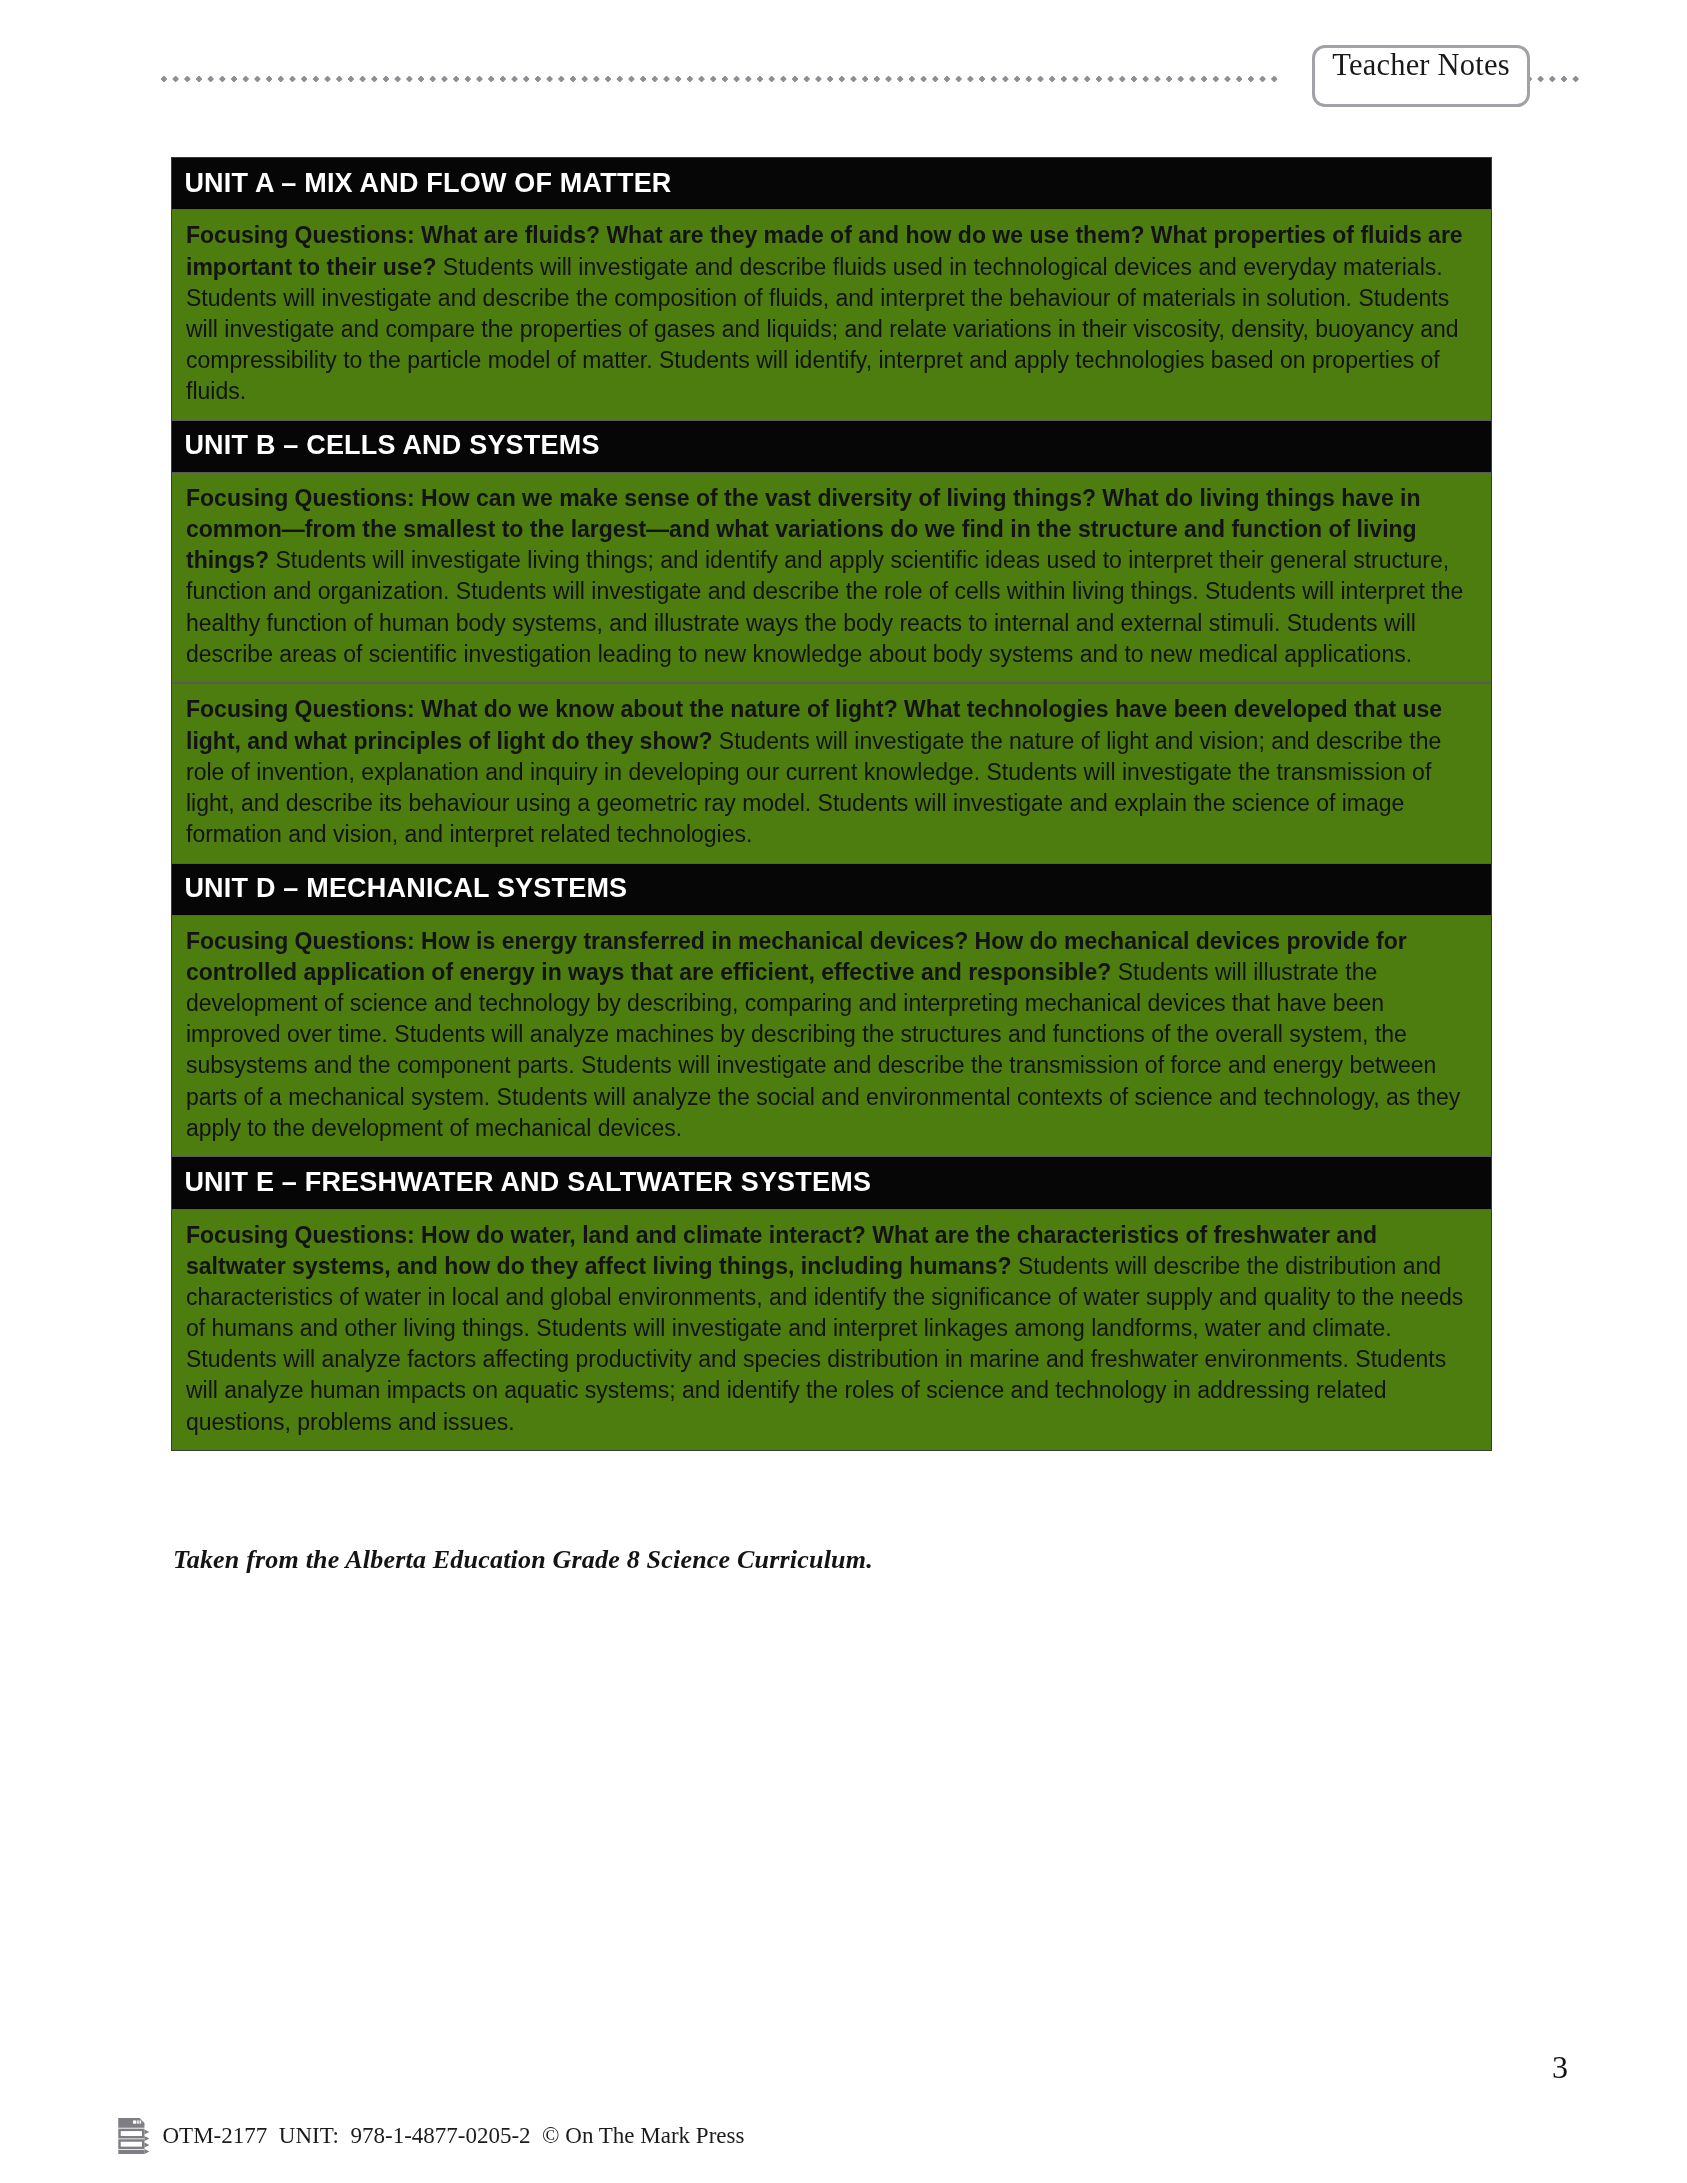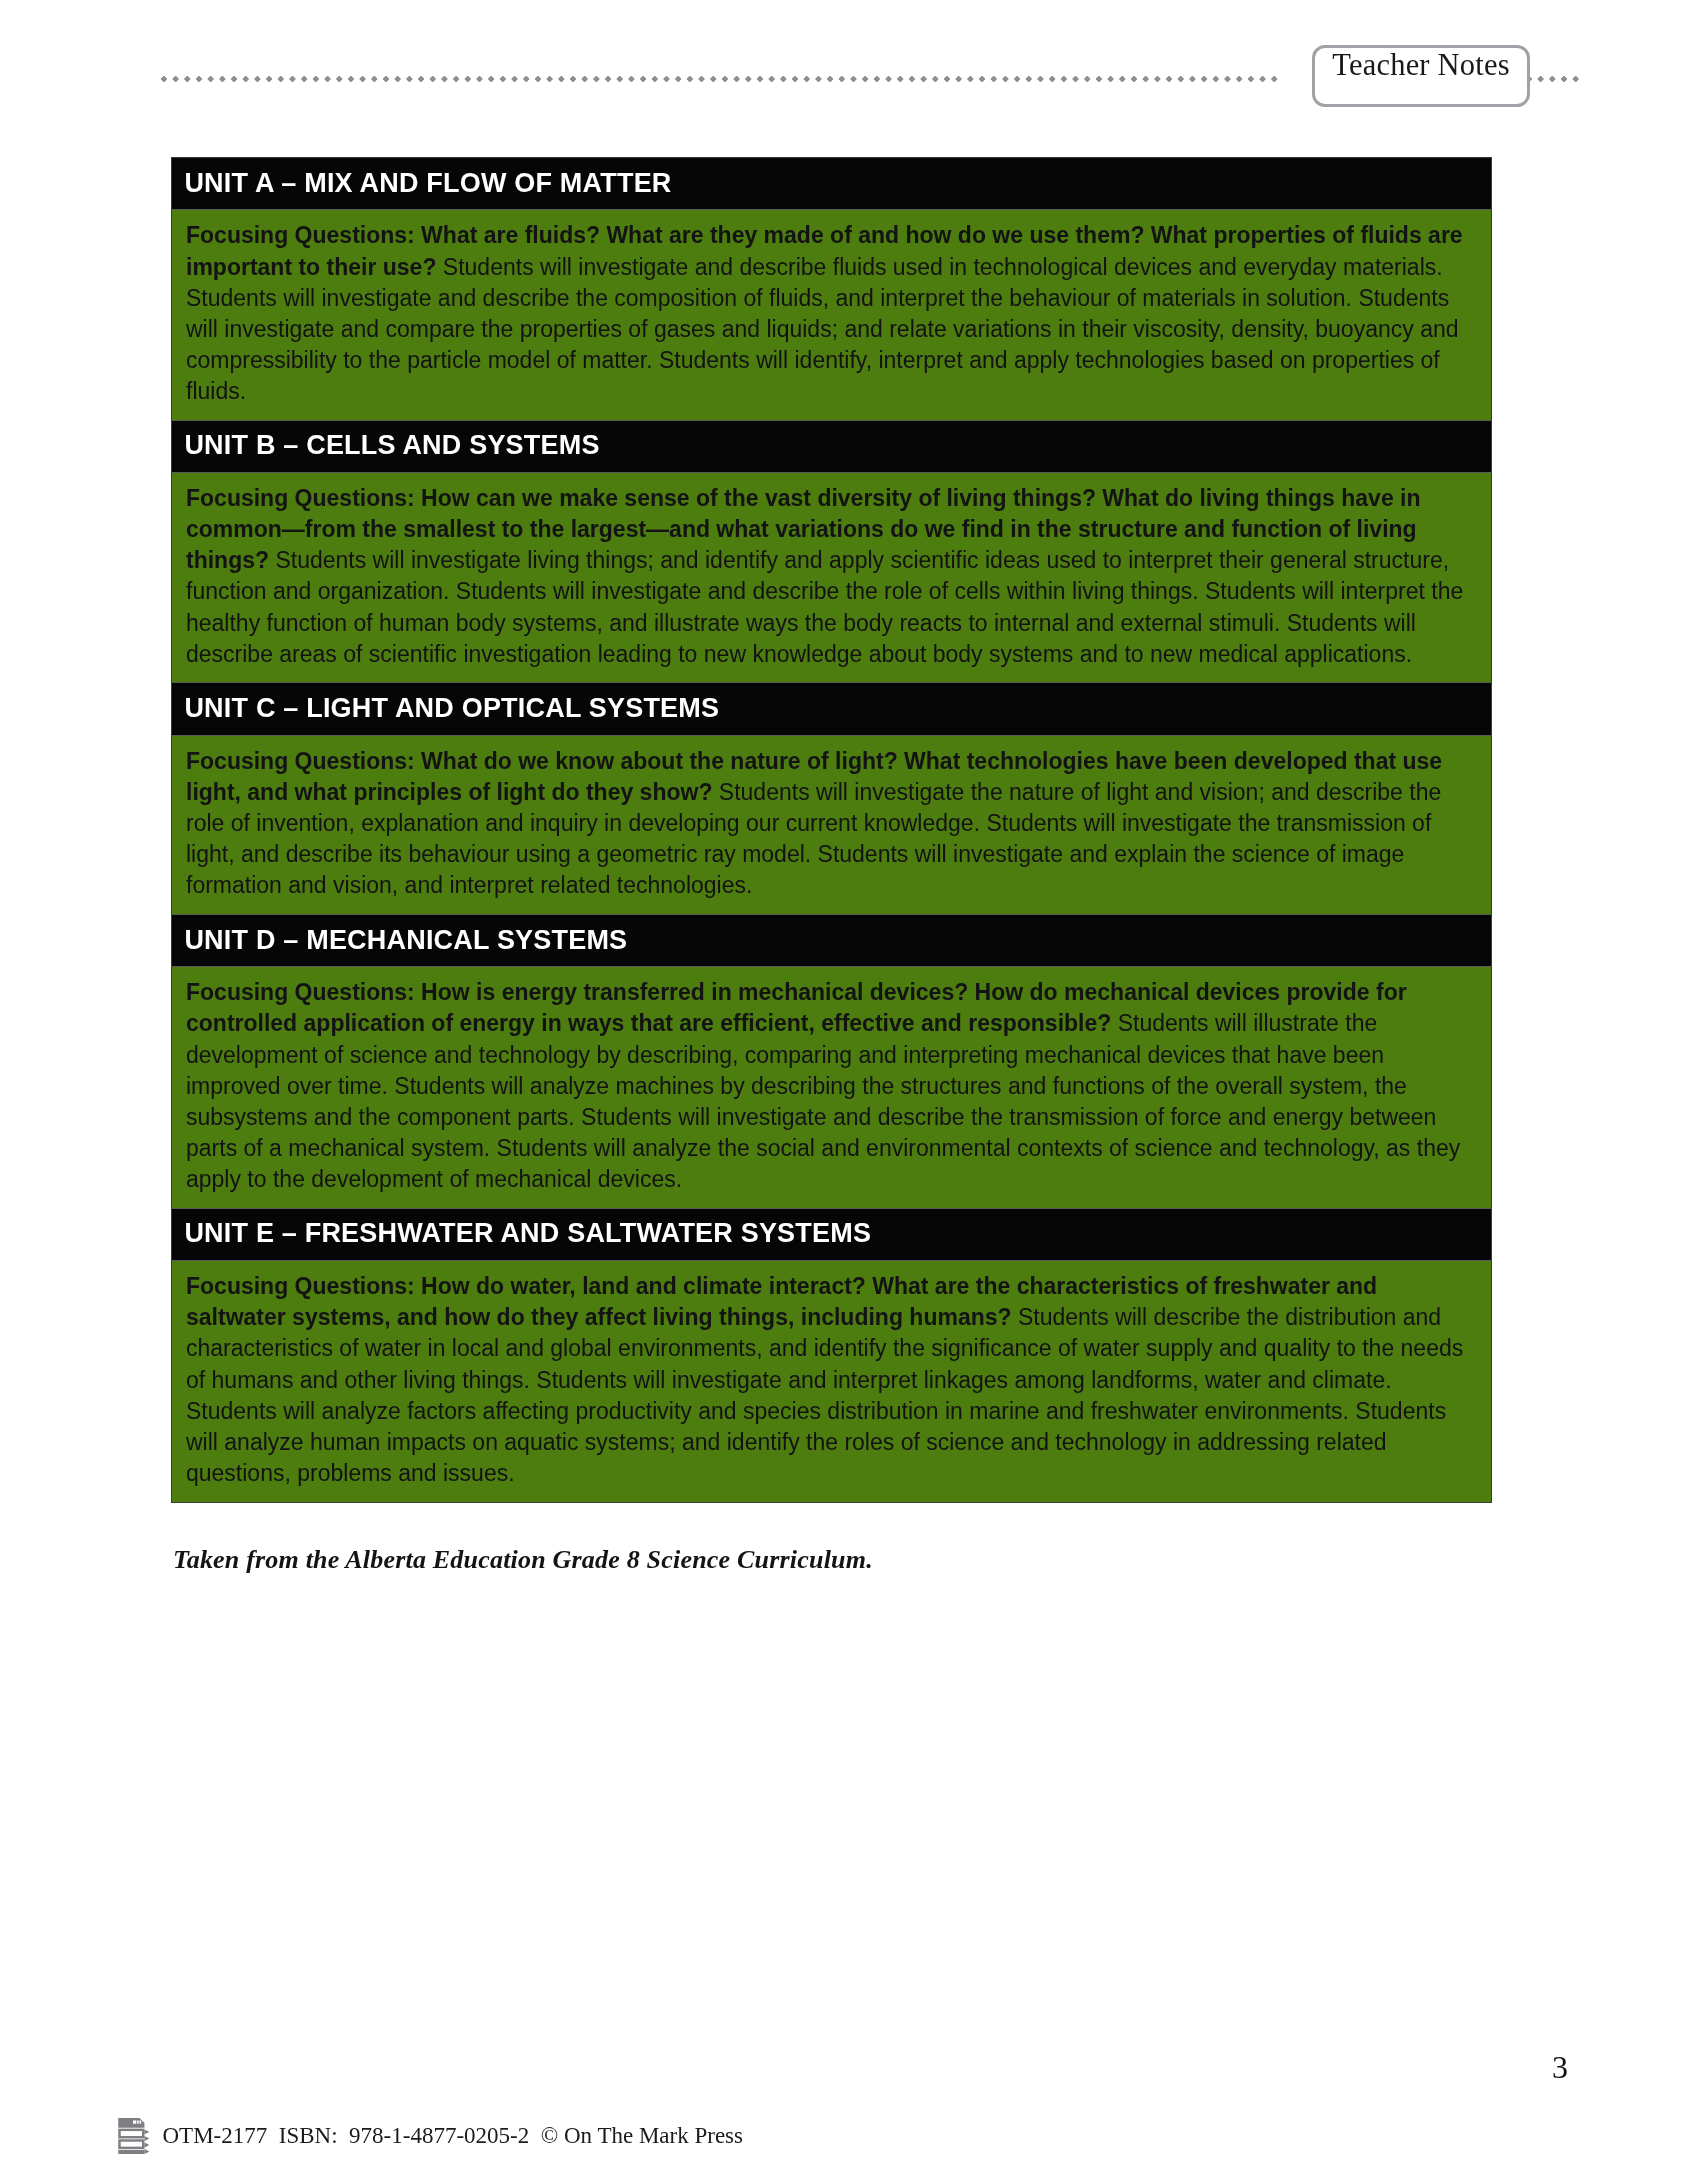--- a/index.html
+++ b/index.html
@@ -161,21 +161,20 @@
 
   <div class="unit-block">
     <div class="unit-header">UNIT B – CELLS AND SYSTEMS</div>
     <div class="unit-body">
       <span class="q-text">Focusing Questions: How can we make sense of the vast diversity of living things? What do living things have in common—from the smallest to the largest—and what variations do we find in the structure and function of living things?</span>
       <span class="d-text">Students will investigate living things; and identify and apply scientific ideas used to interpret their general structure, function and organization. Students will investigate and describe the role of cells within living things. Students will interpret the healthy function of human body systems, and illustrate ways the body reacts to internal and external stimuli. Students will describe areas of scientific investigation leading to new knowledge about body systems and to new medical applications.</span>
     </div>
   </div>
 
   <div class="unit-block">
-    <div class="unit-header">UNIT C – LIGHT AND OPTICAL SYSTEMS</div>
     <div class="unit-body">
       <span class="q-text">Focusing Questions: What do we know about the nature of light? What technologies have been developed that use light, and what principles of light do they show?</span>
       <span class="d-text">Students will investigate the nature of light and vision; and describe the role of invention, explanation and inquiry in developing our current knowledge. Students will investigate the transmission of light, and describe its behaviour using a geometric ray model. Students will investigate and explain the science of image formation and vision, and interpret related technologies.</span>
     </div>
   </div>
 
   <div class="unit-block">
     <div class="unit-header">UNIT D – MECHANICAL SYSTEMS</div>
     <div class="unit-body">
       <span class="q-text">Focusing Questions: How is energy transferred in mechanical devices? How do mechanical devices provide for controlled application of energy in ways that are efficient, effective and responsible?</span>
@@ -209,17 +208,17 @@
       <rect x="4" y="28" width="32" height="12" fill="#7e7e83"></rect>
       <rect x="7" y="31" width="26" height="6" fill="#ffffff"></rect>
       <rect x="4" y="41" width="32" height="5" fill="#7e7e83"></rect>
       <path d="M36 16 l6 3 l-6 3 z" fill="#7e7e83"></path>
       <path d="M36 24 l6 3 l-6 3 z" fill="#7e7e83"></path>
       <path d="M36 32 l6 3 l-6 3 z" fill="#7e7e83"></path>
       <path d="M36 40 l6 3 l-6 3 z" fill="#7e7e83"></path>
     </svg>
   </span>
   <span class="footer-text">OTM-2177</span>
-  <span class="footer-text">ISBN:</span>
+  <span class="footer-text">UNIT:</span>
   <span class="footer-text">978-1-4877-0205-2</span>
   <span class="footer-text">© On The Mark Press</span>
 </div>
 
 
 </body></html>

